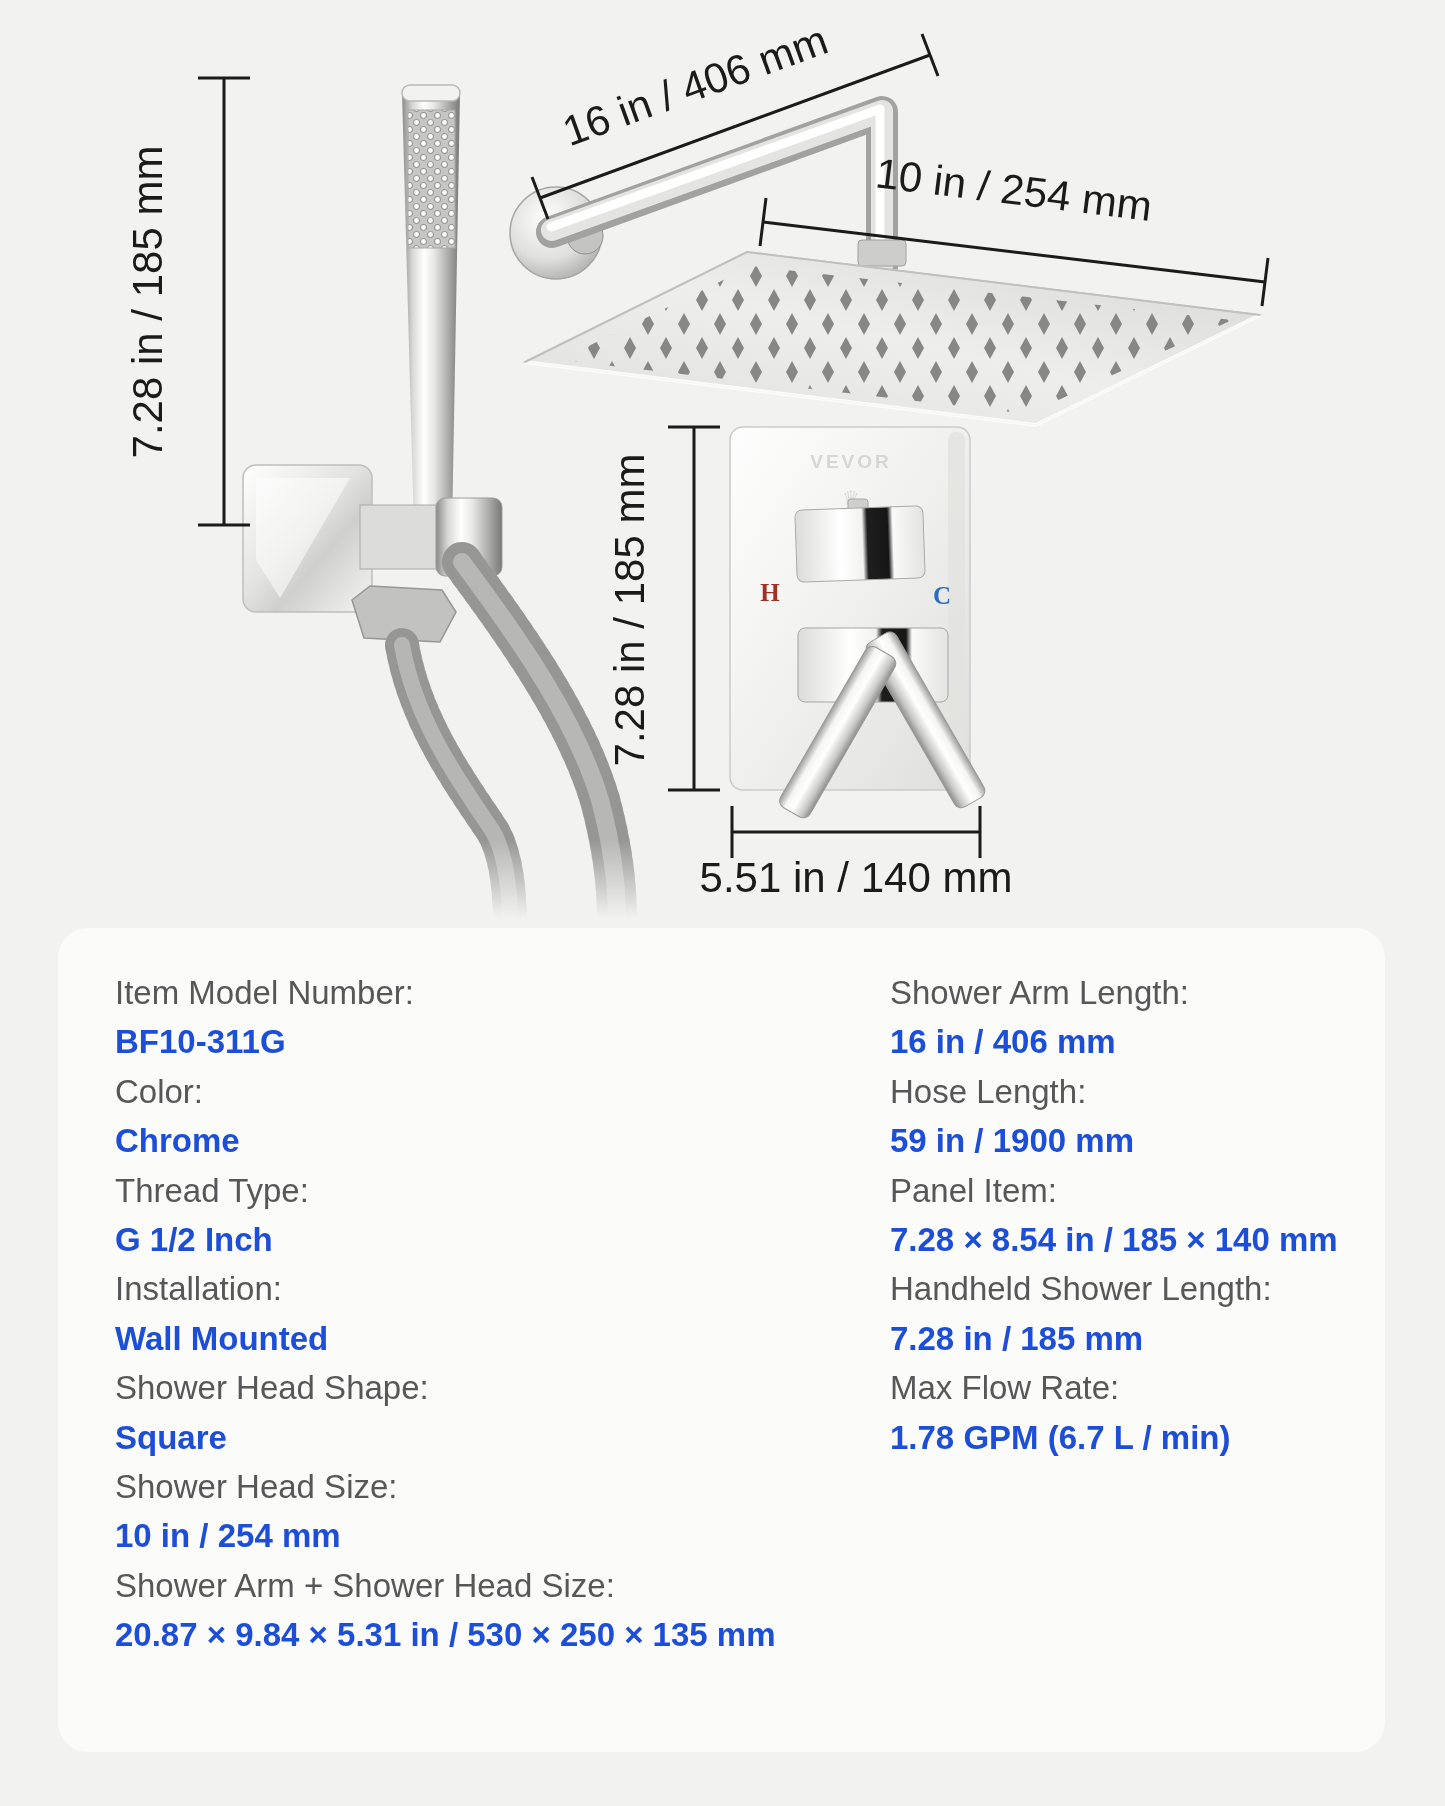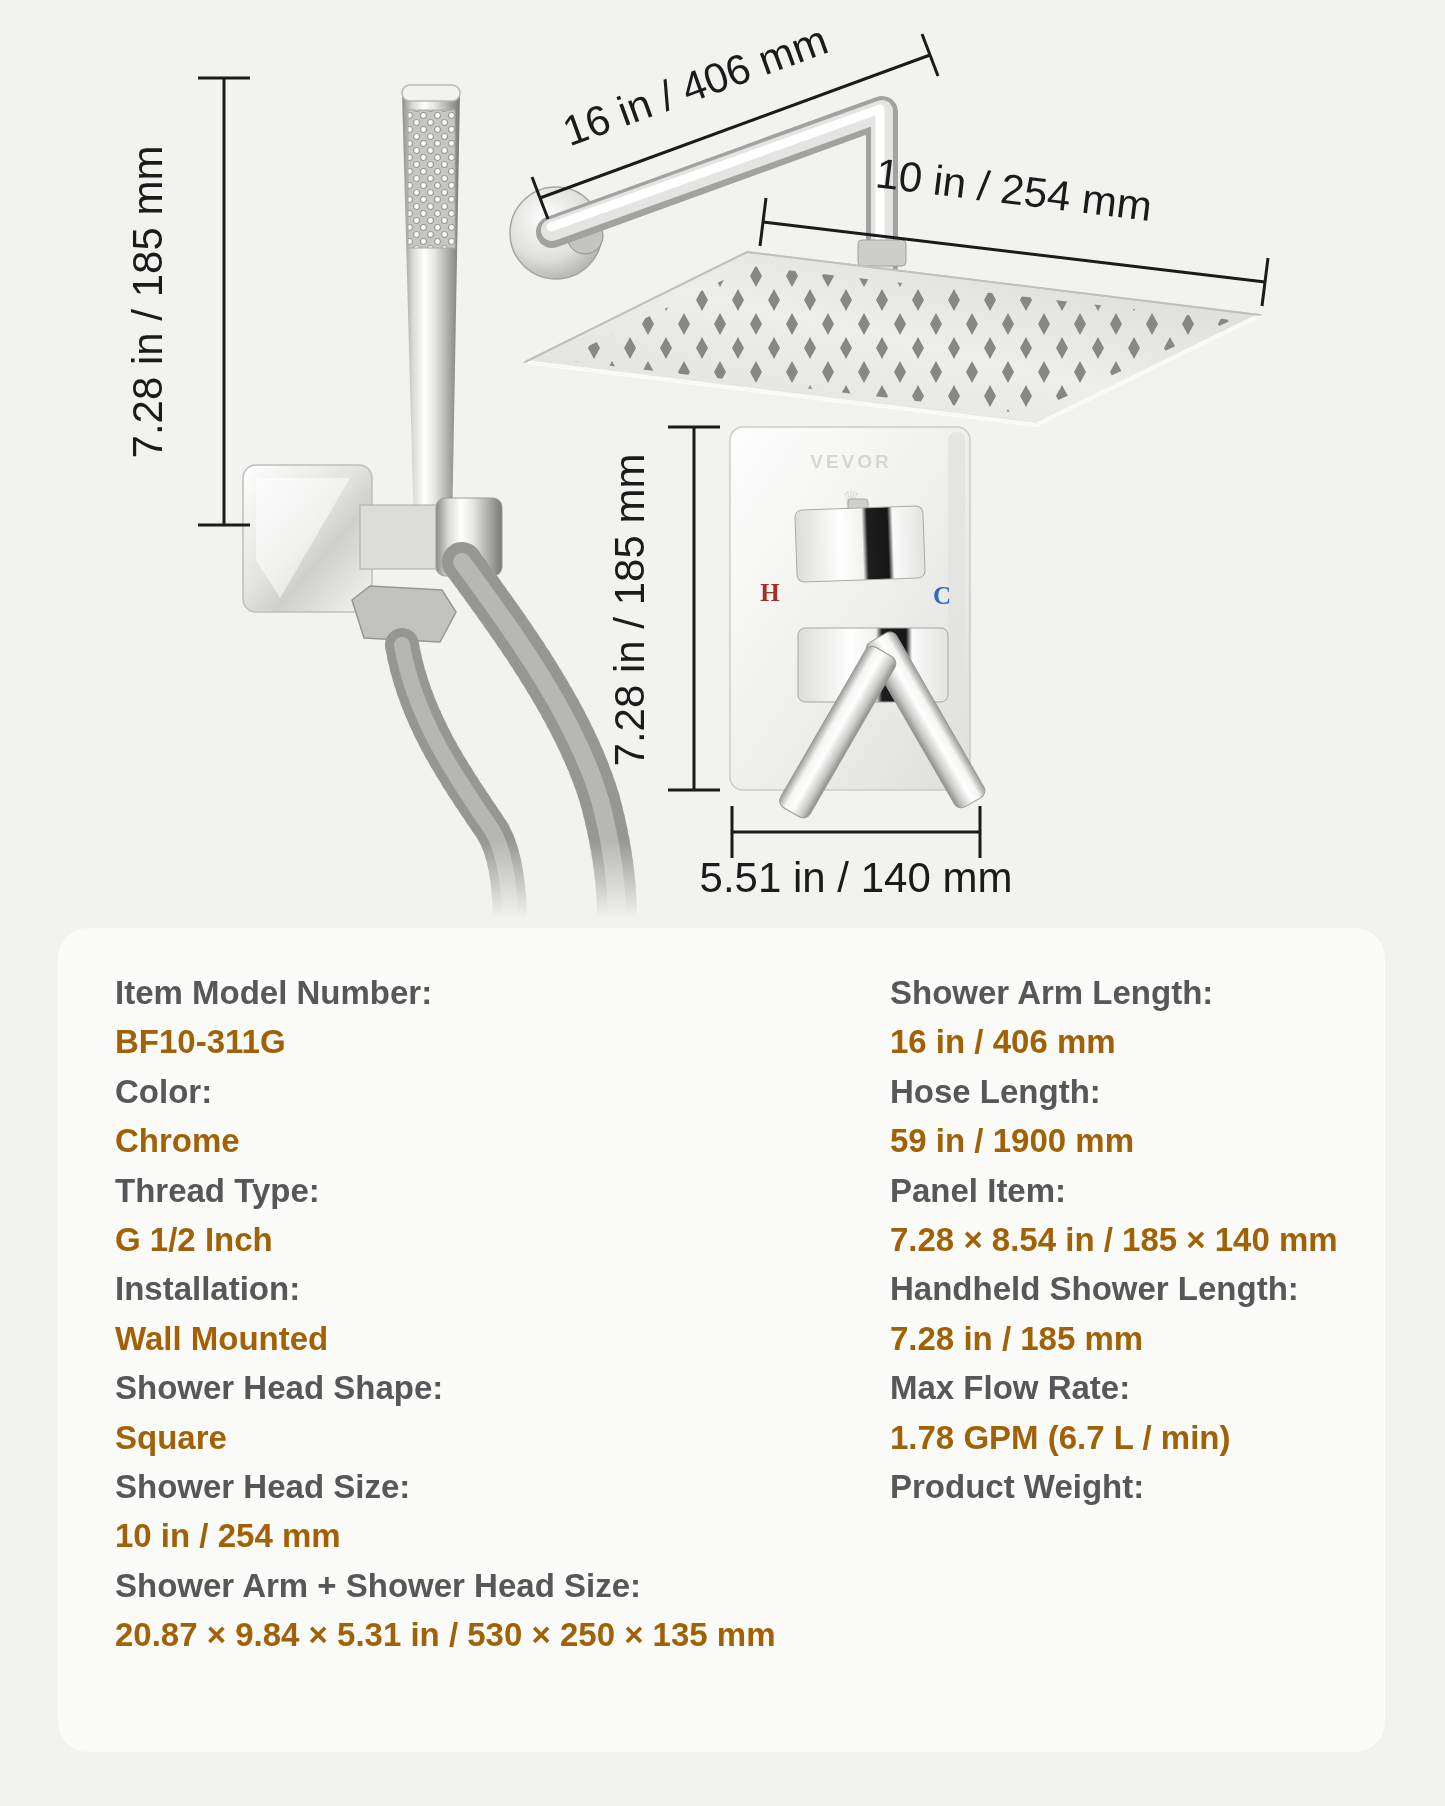--- a/index.html
+++ b/index.html
@@ -16,22 +16,22 @@
   .card{
     position:absolute;left:58px;top:928px;width:1327px;height:824px;
     background:#fbfbf9;border-radius:30px;
   }
   .spec-col{position:absolute;top:40px;}
   .spec-col.left{left:57px;}
   .spec-col.right{left:832px;}
   .spec-label,.spec-value{
     height:49.4px;line-height:49.4px;font-size:33px;white-space:nowrap;
   }
-  .spec-label{color:#57575a;font-weight:700;}
-  .spec-value{color:#a16207;font-weight:700;}
+  .spec-label{color:#57575a;font-weight:400;}
+  .spec-value{color:#1d4ed8;font-weight:700;}
 </style>
 </head>
 <body>
 
 <div class="stage">
 <svg width="1445" height="930" viewBox="0 0 1445 930">
   <defs>
     <linearGradient id="chromeV" x1="0" y1="0" x2="1" y2="0">
       <stop offset="0" stop-color="#8a8a88"></stop>
           <stop offset="0.18" stop-color="#d8d8d6"></stop>
@@ -219,16 +219,15 @@
     <div class="spec-label">Shower Arm Length:</div>
     <div class="spec-value">16 in / 406 mm</div>
     <div class="spec-label">Hose Length:</div>
     <div class="spec-value">59 in / 1900 mm</div>
     <div class="spec-label">Panel Item:</div>
     <div class="spec-value">7.28 × 8.54 in / 185 × 140 mm</div>
     <div class="spec-label">Handheld Shower Length:</div>
     <div class="spec-value">7.28 in / 185 mm</div>
     <div class="spec-label">Max Flow Rate:</div>
     <div class="spec-value">1.78 GPM (6.7 L / min)</div>
-    <div class="spec-label">Product Weight:</div>
   </div>
 
 </div>
 
 </body></html>

